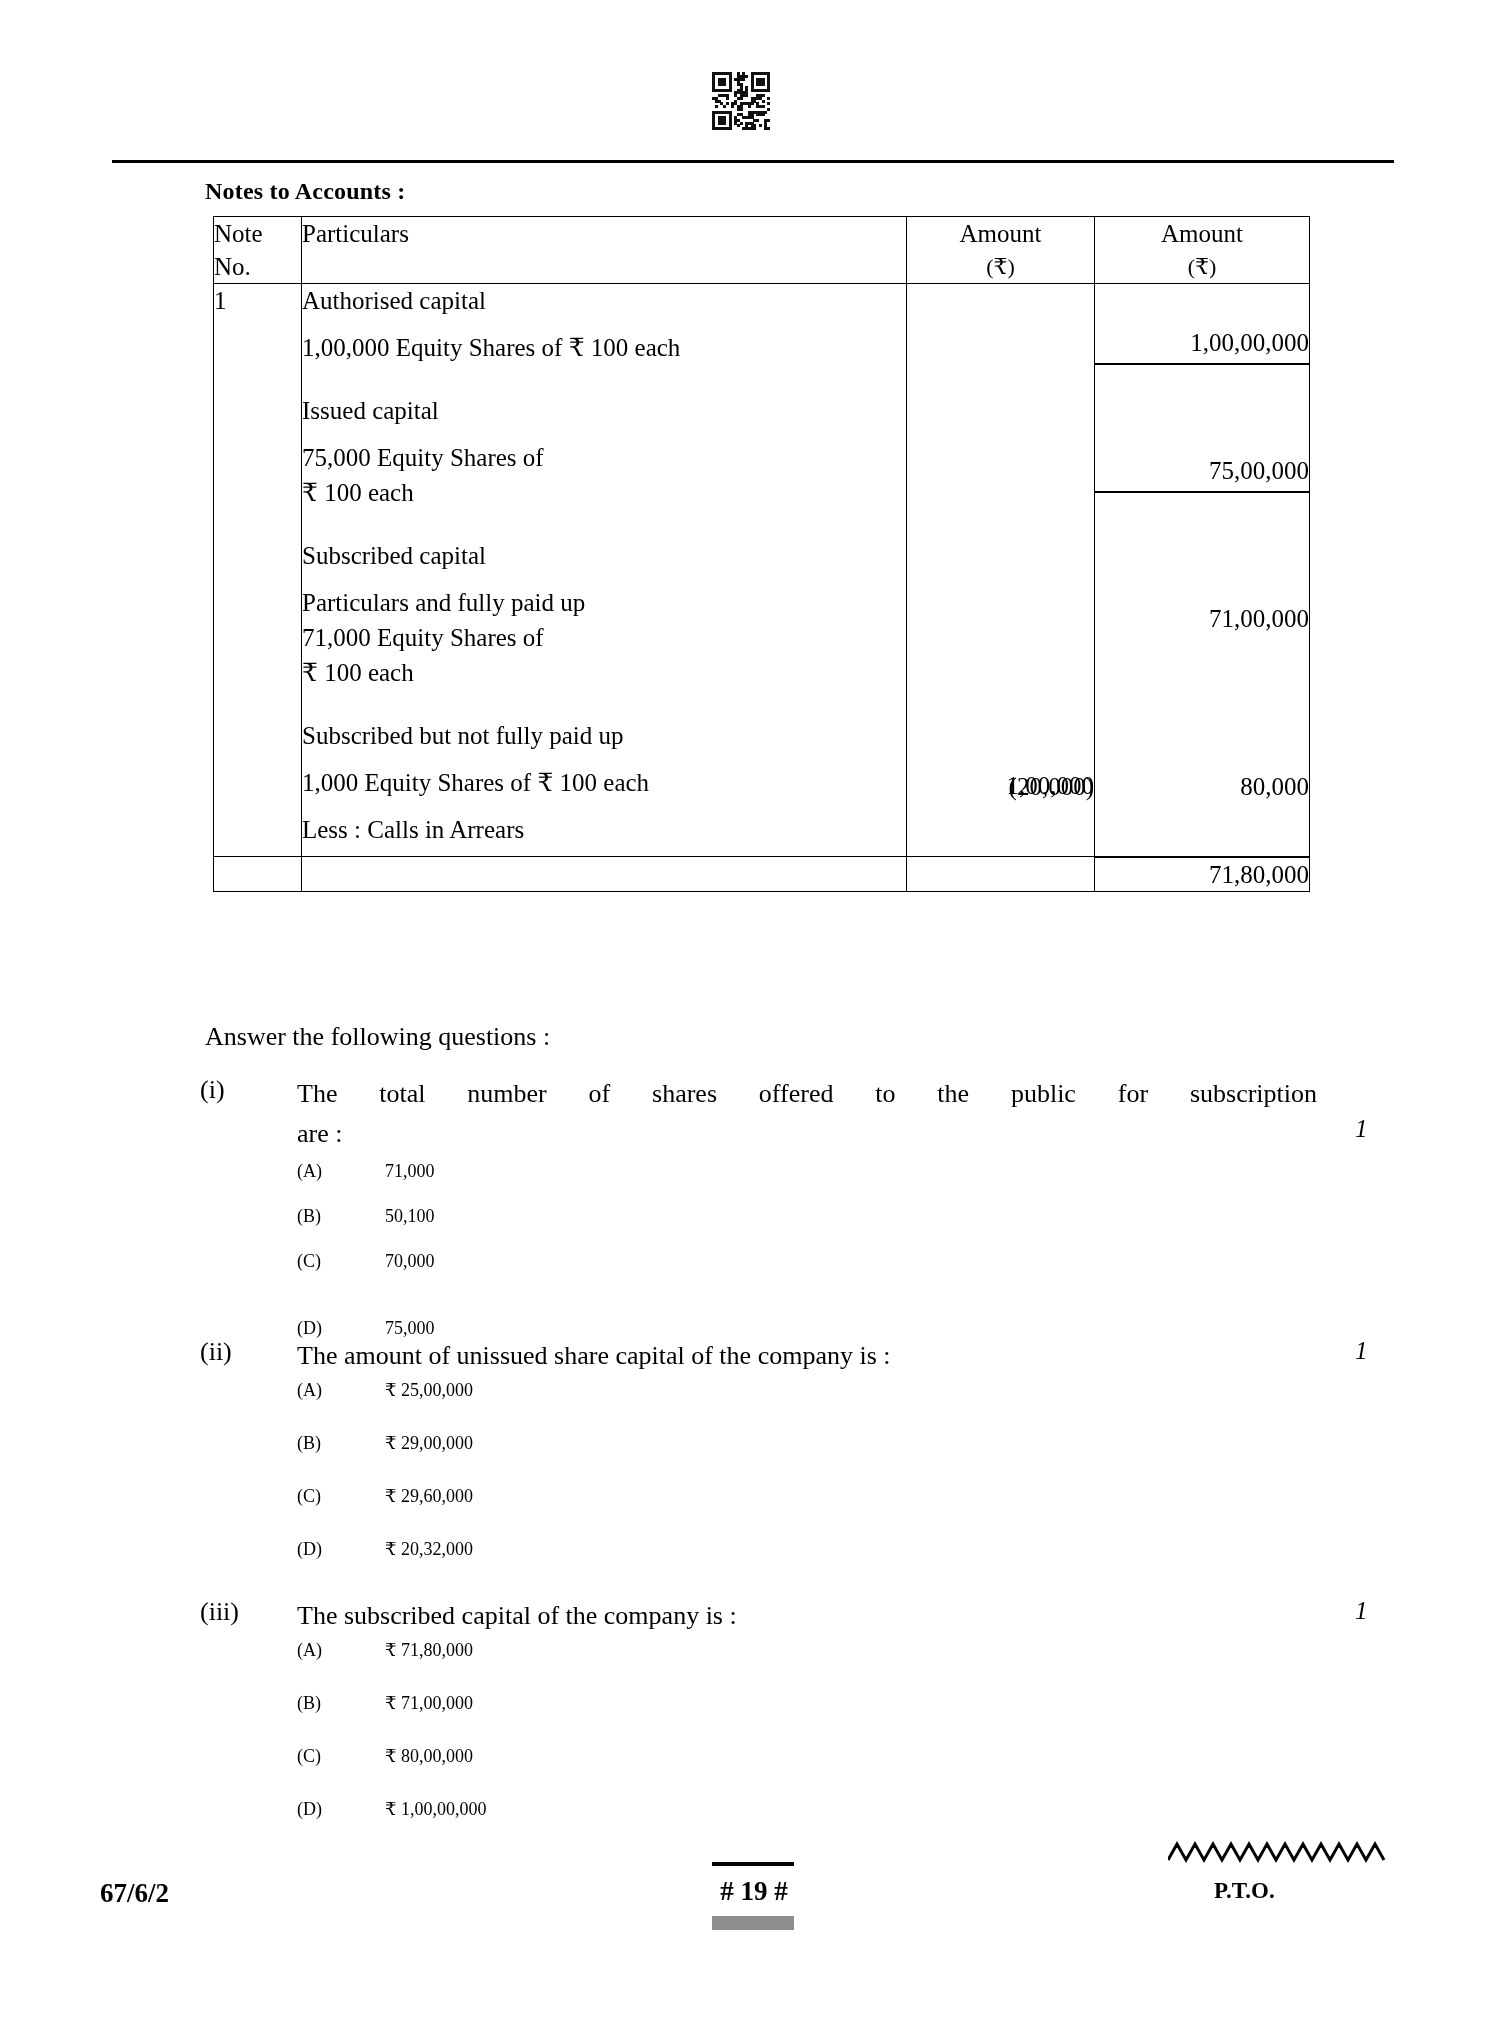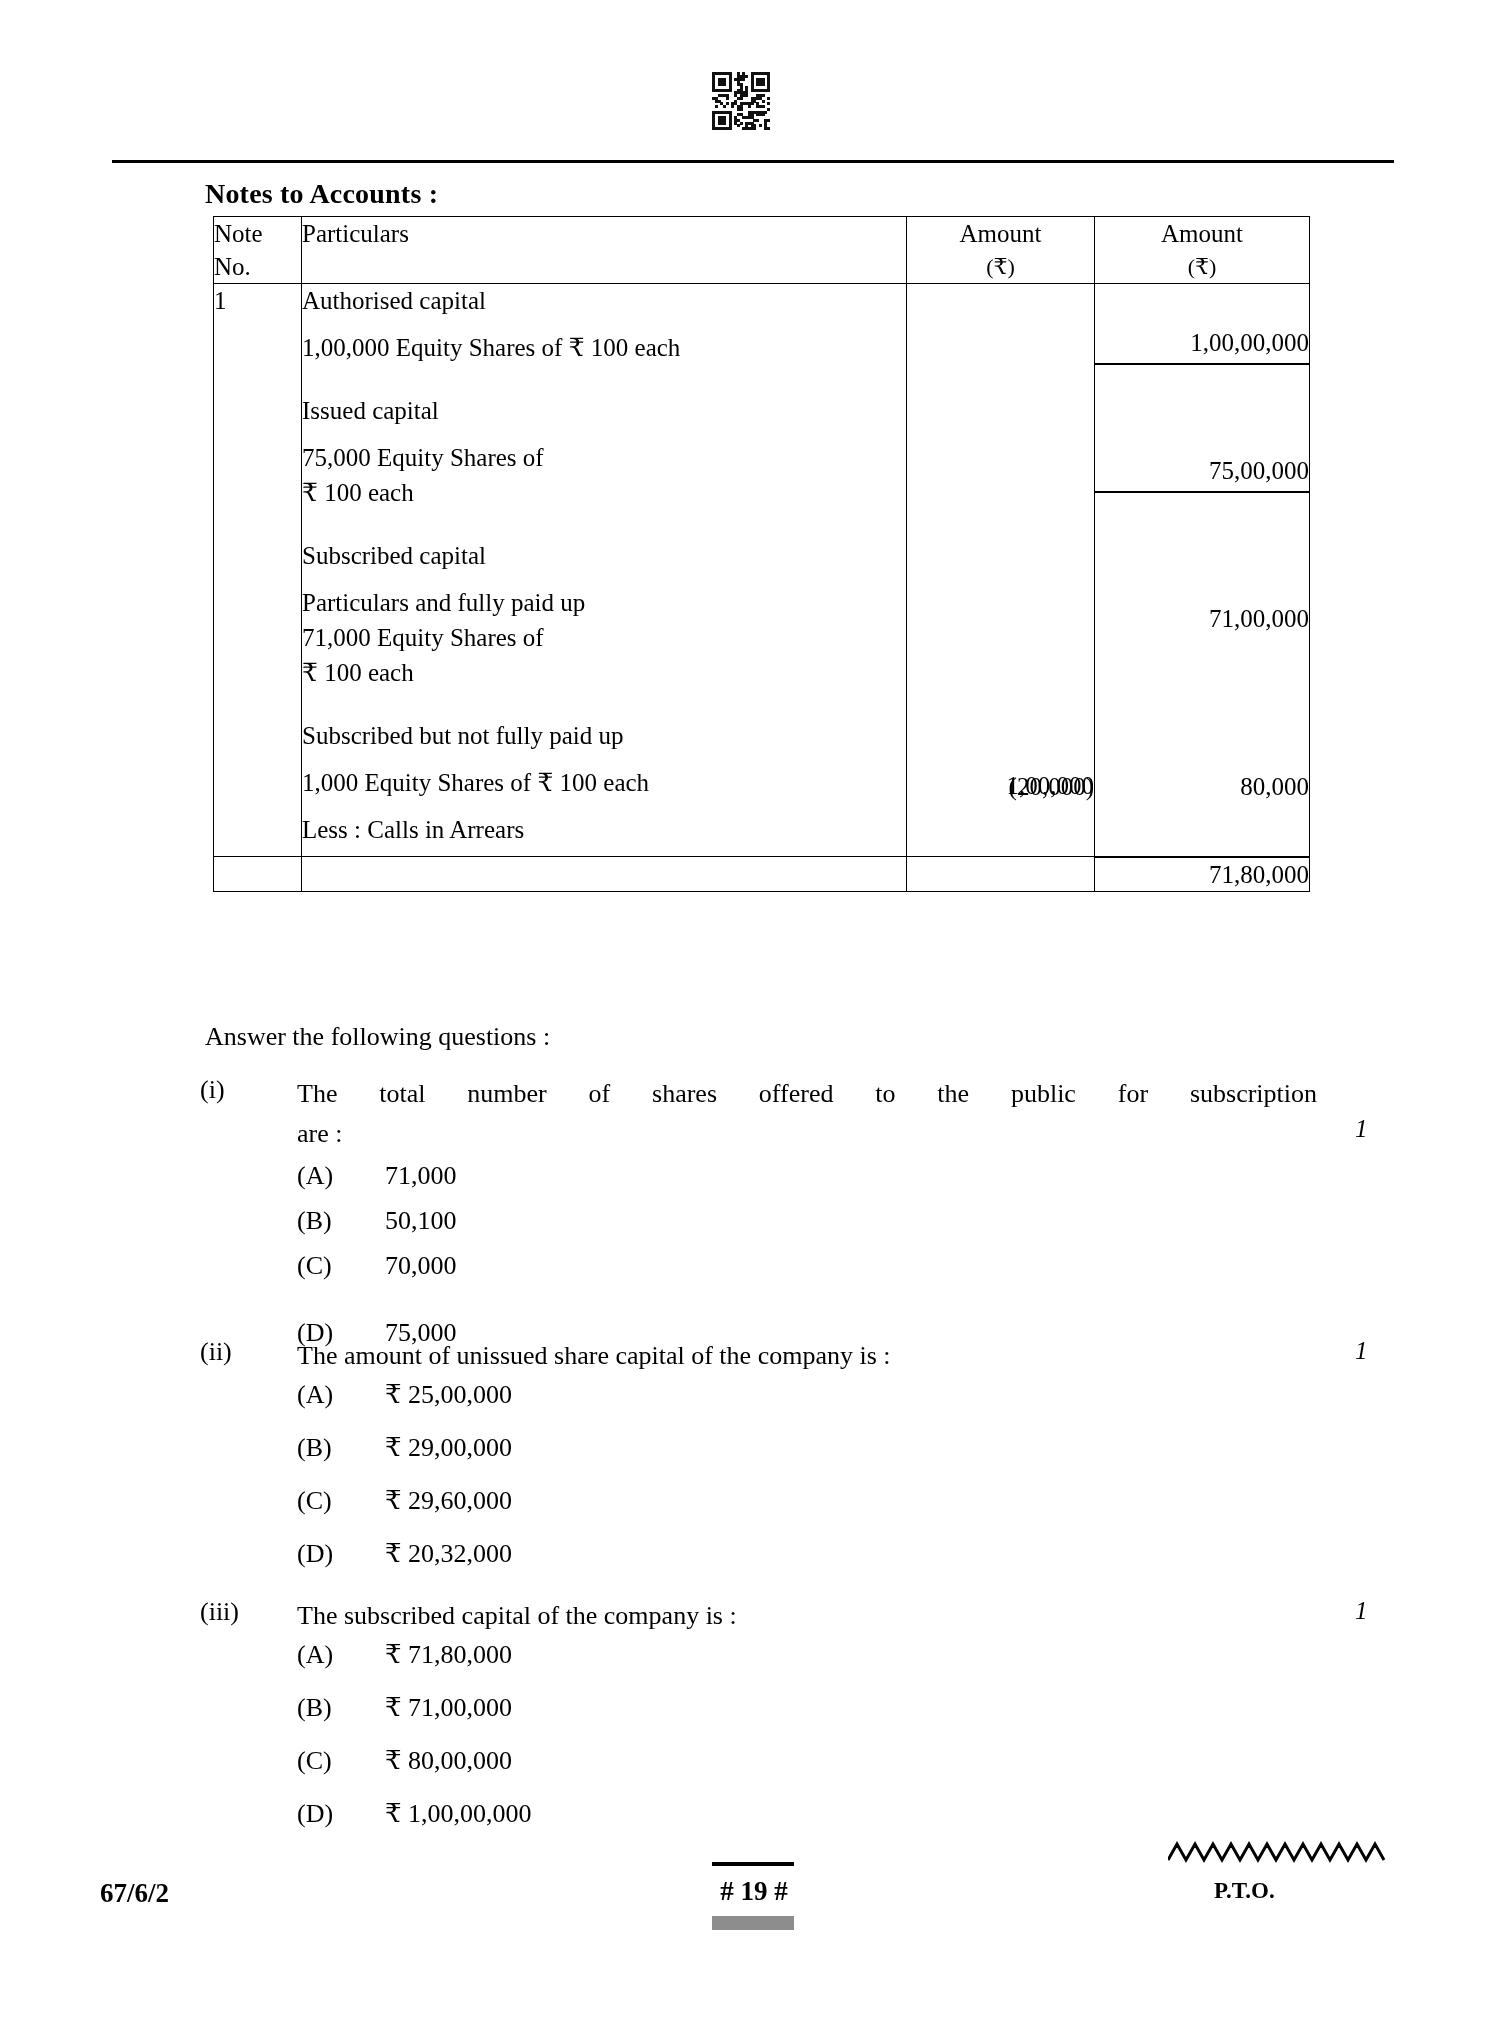--- a/index.html
+++ b/index.html
@@ -41,21 +41,21 @@
     width: 1282px;
     height: 3px;
     background: #000;
   }
 
   
   .notes-heading {
     position: absolute;
     left: 205px;
     top: 178px;
-    font-size: 28px;
+    font-size: 24px;
     font-weight: bold;
     letter-spacing: 0.2px;
   }
 
   
   .acct-table {
     position: absolute;
     left: 213px;
     top: 216px;
     width: 1096px;
@@ -151,21 +151,21 @@
     text-align: justify;
     line-height: 1.45;
   }
   .q-text.justify-full { text-align-last: justify; }
   .q-marks {
     position: absolute;
     left: 1155px;
     font-size: 25px;
     font-style: italic;
   }
-  .opt-row { position: absolute; left: 97px; font-size: 26px; white-space: nowrap; }
+  .opt-row { position: absolute; left: 97px; font-size: 18px; white-space: nowrap; }
   .opt-label { display: inline-block; width: 88px; }
   .opt-val   { display: inline-block; }
 
   
   .f-left {
     position: absolute;
     left: 100px;
     top: 1878px;
     font-size: 27px;
     font-weight: bold;

